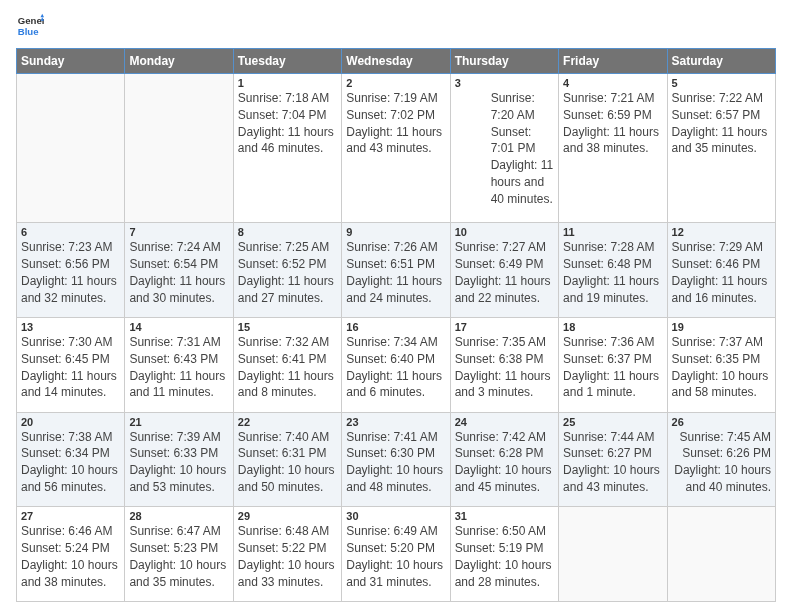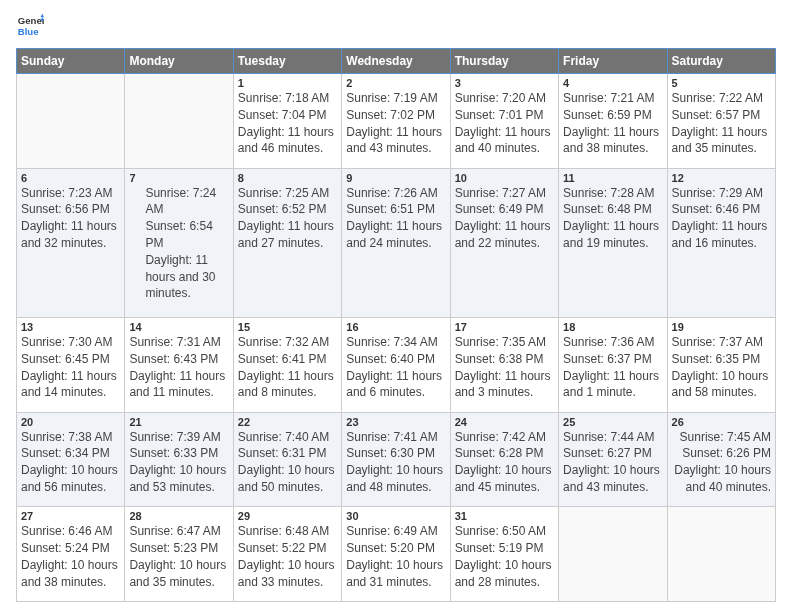--- a/index.html
+++ b/index.html
@@ -131,21 +131,21 @@
 Daylight: 11 hours and 46 minutes.</div>
           </td>
           <td>
             <span class="day-num">2</span>
             <div class="day-info" style="white-space: pre-line;">Sunrise: 7:19 AM
 Sunset: 7:02 PM
 Daylight: 11 hours and 43 minutes.</div>
           </td>
           <td>
             <span class="day-num">3</span>
-            <div class="day-info" style="white-space: pre-line;">Sunrise: 7:20 AM
+            <div class="day-info" style="white-space: pre-line; margin-left: 36px;">Sunrise: 7:20 AM
 Sunset: 7:01 PM
 Daylight: 11 hours and 40 minutes.</div>
           </td>
           <td>
             <span class="day-num">4</span>
             <div class="day-info" style="white-space: pre-line;">Sunrise: 7:21 AM
 Sunset: 6:59 PM
 Daylight: 11 hours and 38 minutes.</div>
           </td>
           <td>
@@ -157,21 +157,21 @@
         </tr>
         <tr class="row-alt">
           <td>
             <span class="day-num">6</span>
             <div class="day-info" style="white-space: pre-line;">Sunrise: 7:23 AM
 Sunset: 6:56 PM
 Daylight: 11 hours and 32 minutes.</div>
           </td>
           <td>
             <span class="day-num">7</span>
-            <div class="day-info" style="white-space: pre-line; margin-left: 16px;">Sunrise: 7:24 AM
+            <div class="day-info" style="white-space: pre-line;">Sunrise: 7:24 AM
 Sunset: 6:54 PM
 Daylight: 11 hours and 30 minutes.</div>
           </td>
           <td>
             <span class="day-num">8</span>
             <div class="day-info" style="white-space: pre-line;">Sunrise: 7:25 AM
 Sunset: 6:52 PM
 Daylight: 11 hours and 27 minutes.</div>
           </td>
           <td>

